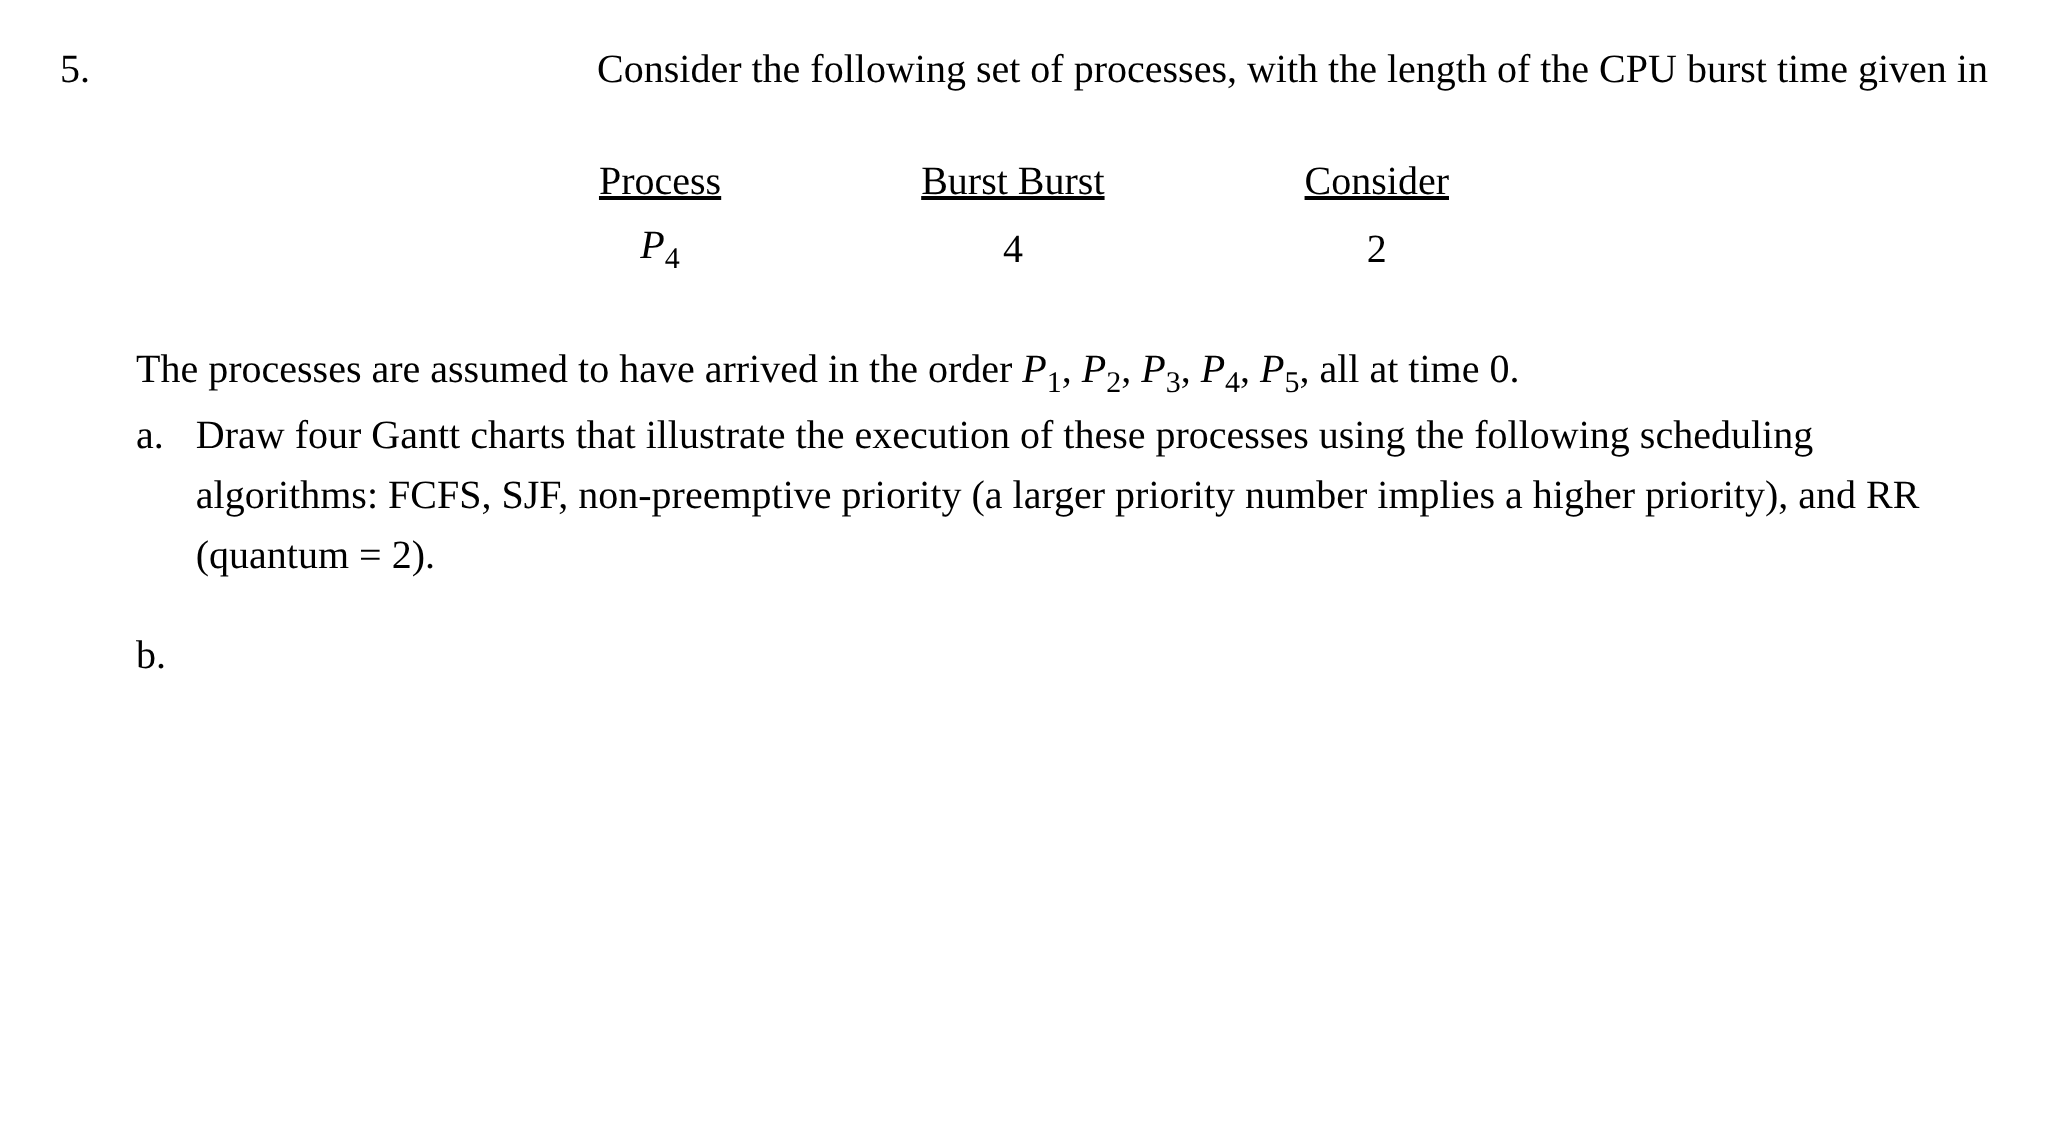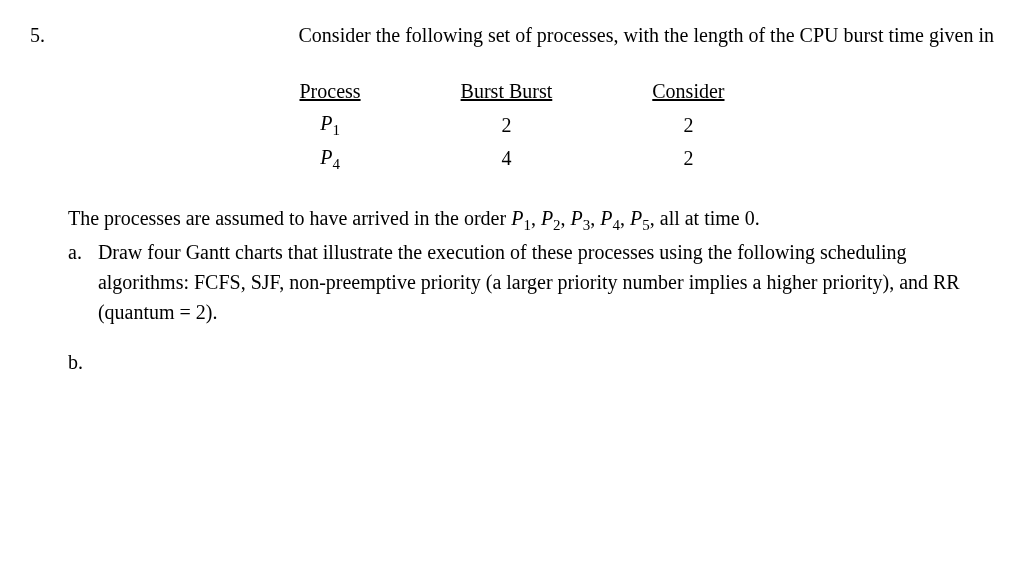--- a/index.html
+++ b/index.html
@@ -89,25 +89,20 @@
   <table>
     <thead>
       <tr>
         <th>Process</th>
         <th>Burst Burst</th>
         <th>Consider</th>
       </tr>
     </thead>
     <tbody>
       <tr>
-        <td><span class="process-name">P</span><span class="process-sub">1</span></td>
-        <td>2</td>
-        <td>2</td>
-      </tr>
-      <tr>
         <td><span class="process-name">P</span><span class="process-sub">4</span></td>
         <td>4</td>
         <td>2</td>
       </tr>
     </tbody>
   </table>
 </div>
 
 <div class="body-text">
   <span>The processes are assumed to have arrived in the order </span><span class="italic">P</span><span class="sub">1</span><span>, </span><span class="italic">P</span><span class="sub">2</span><span>, </span><span class="italic">P</span><span class="sub">3</span><span>, </span><span class="italic">P</span><span class="sub">4</span><span>, </span><span class="italic">P</span><span class="sub">5</span><span>, </span><span>all at time 0.</span>

